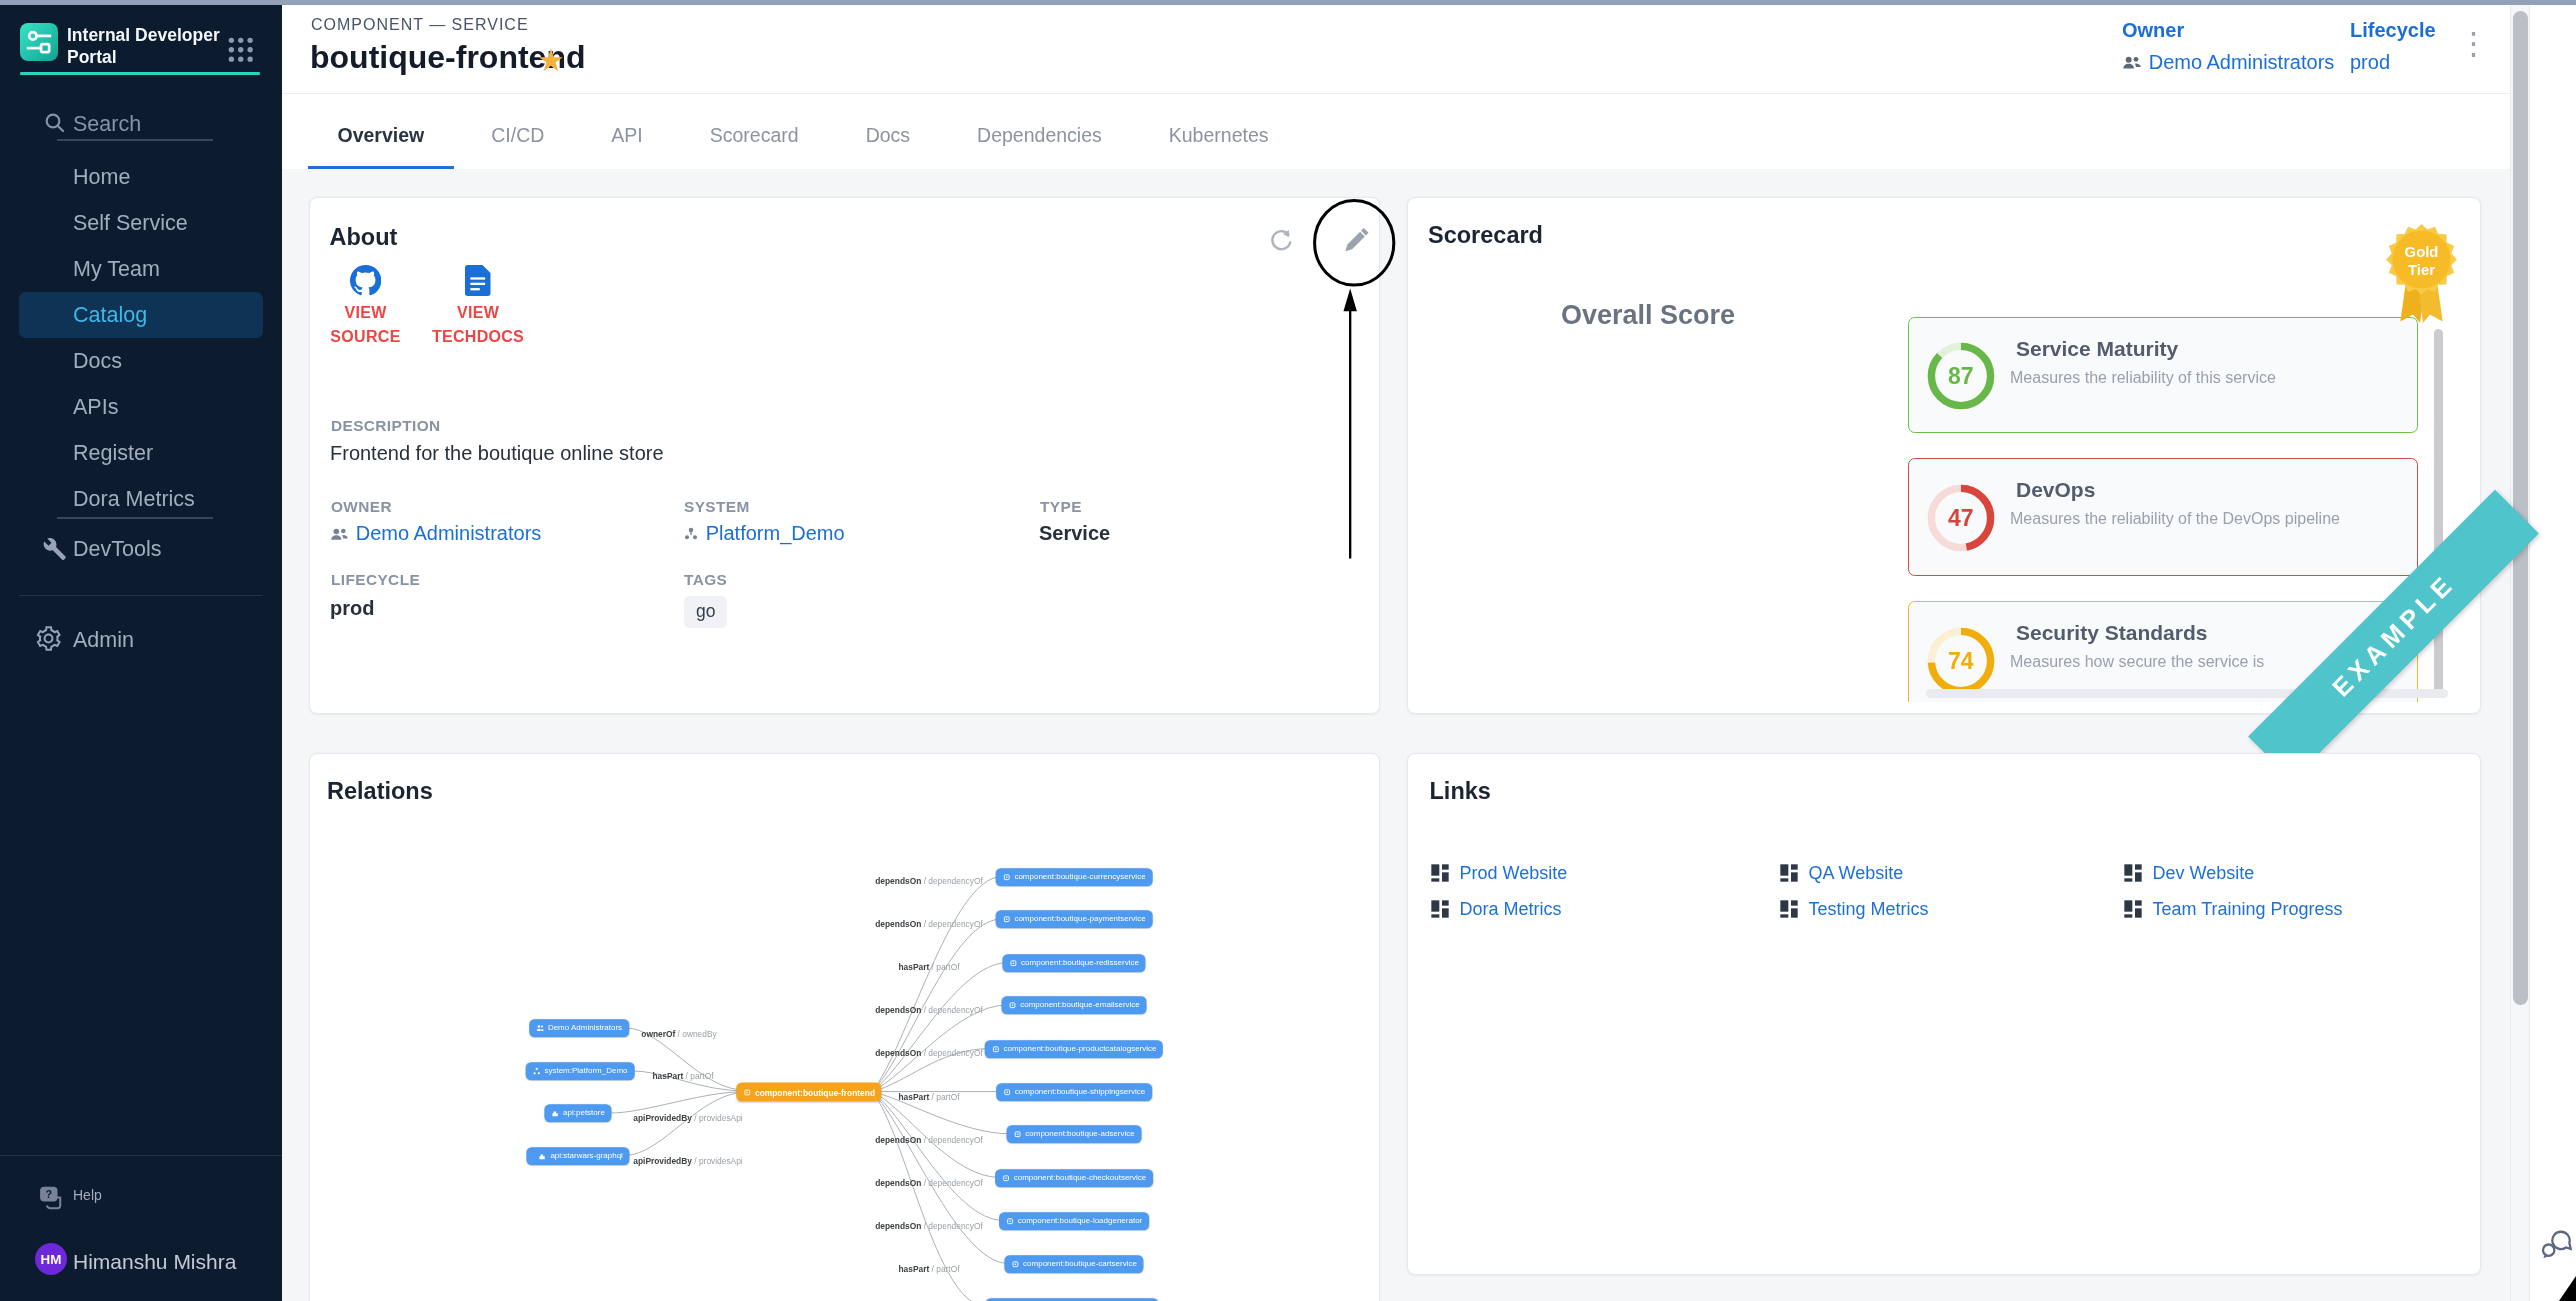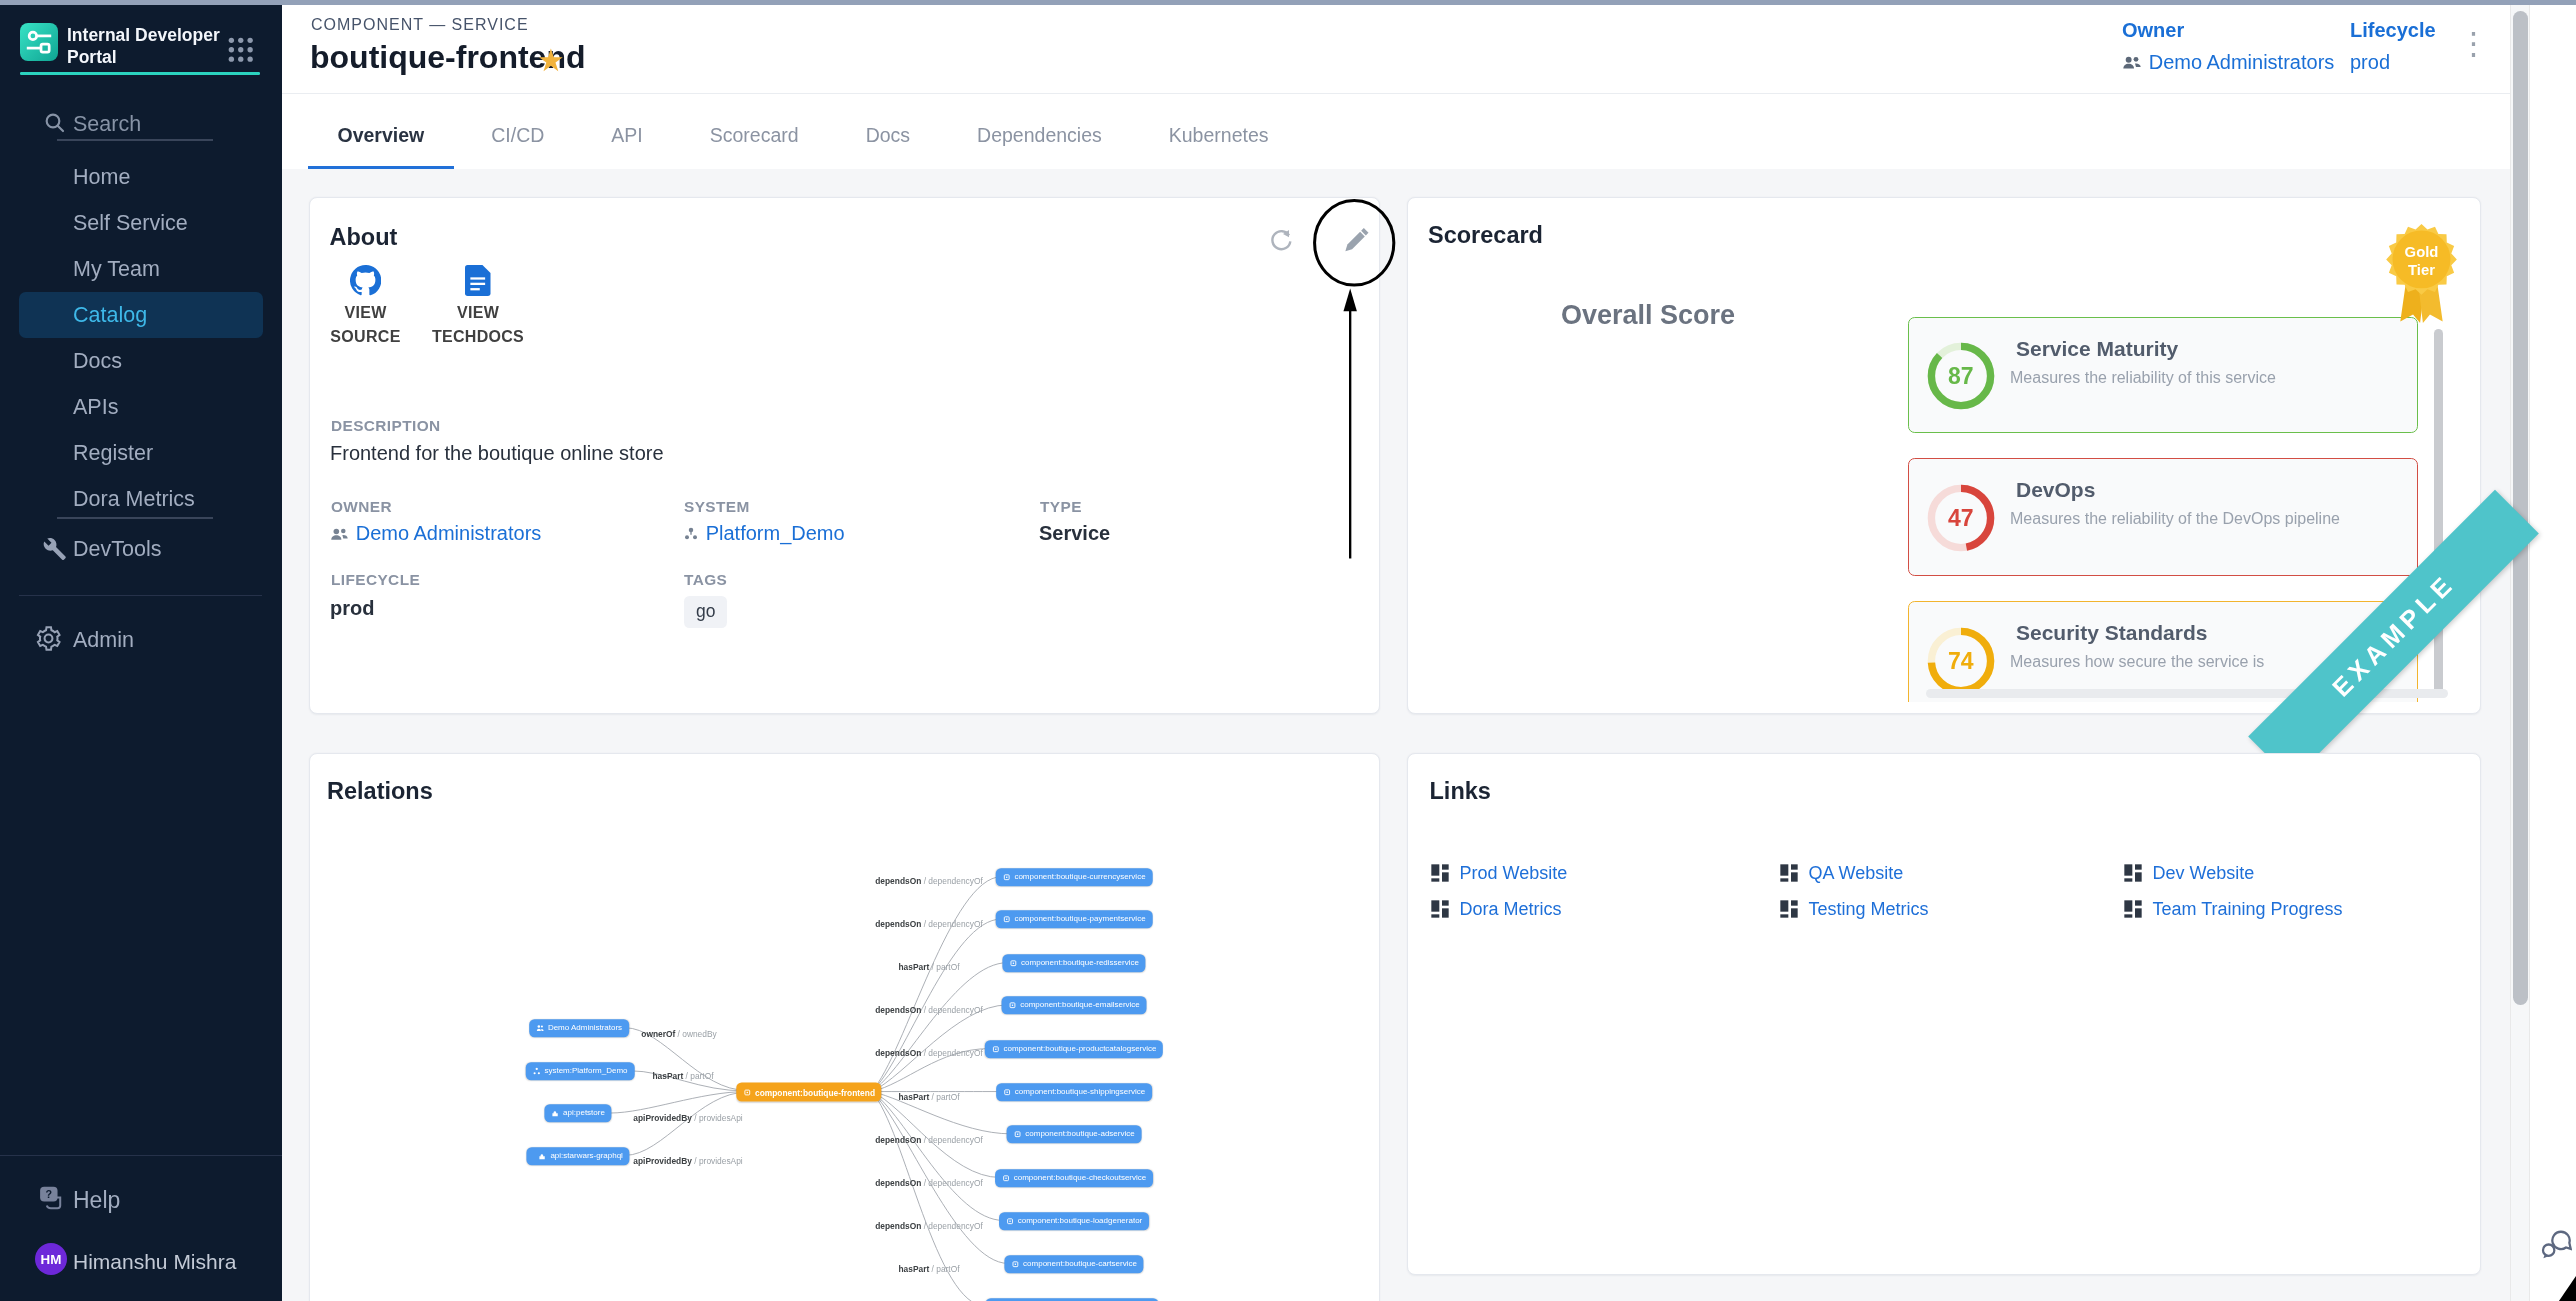--- a/index.html
+++ b/index.html
@@ -34,21 +34,21 @@
   .devtools-label { left:73px; top:532px; font-size:21.5px; color:#a2adc0; }
   .wrench-icon { left:39px; top:529px; }
   .side-div3 { left:19px; top:590px; width:243px; height:0.7px; background:#26324a; }
   .admin-row { left:0; top:616px; width:282px; height:40px; }
   .gear-icon { left:35px; top:620px; }
   .admin-label { left:73px; top:623px; font-size:21.5px; color:#a2adc0; }
 
   .side-div4 { left:0px; top:1150px; width:282px; height:0.7px; background:#26324a; }
   .help-row { left:0; top:1177px; width:282px; height:38px; }
   .help-icon { left:36px; top:1179px; }
-  .help-label { left:73px; top:1182px; font-size:23px; color:#a2adc0; }
+  .help-label { left:73px; top:1182px; font-size:14px; color:#a2adc0; }
   .user-row { left:0; top:1236px; width:282px; height:40px; }
   .avatar { left:35px; top:1238px; width:32px; height:32px; border-radius:50%;
     color:#fff; font-size:13.4px; font-weight:700; display:flex; align-items:center; justify-content:center; }
   .user-name { left:73px; top:1245px; font-size:21px; color:#c3cad6; }
 
   
   .page-header { left:282px; top:5.4px; width:2228px; height:164px; background:#ffffff; }
   .eyebrow { left:311px; top:16px; font-size:16px; letter-spacing:1px; color:#46536a; font-weight:500; }
   .page-title { left:310px; top:39px; font-size:32px; font-weight:700; color:#141c2a; }
   .fav-star { left:537px; top:42px; font-size:31px; color:#f2b33c; cursor:pointer; }
@@ -73,21 +73,21 @@
   .card-title { position:absolute; font-size:23.5px; font-weight:700; color:#1b2433; }
 
   .about-card { left:309px; top:197px; width:1071px; height:517px; }
   .scorecard-card { left:1407px; top:197px; width:1074px; height:517px; }
   .relations-card { left:309px; top:753px; width:1071px; height:564px; }
   .links-card { left:1407px; top:753px; width:1074px; height:522px; }
 
   
   .icon-btn { position:absolute; width:38px; height:38px; display:flex; align-items:center; justify-content:center; cursor:pointer; }
   .about-action { position:absolute; display:flex; flex-direction:column; align-items:center; gap:5.4px; cursor:pointer; }
-  .about-action .lbl { font-size:16px; font-weight:700; letter-spacing:0.3px; color:#404040; text-align:center; line-height:23.5px; }
+  .about-action .lbl { font-size:16px; font-weight:700; letter-spacing:0.3px; color:#ef4444; text-align:center; line-height:23.5px; }
   .field-label { position:absolute; font-size:15.4px; font-weight:600; letter-spacing:0.4px; color:#8a93a3; }
   .field-value { position:absolute; font-size:20px; color:#28303c; }
   .link-value { color:#1a6fd6; display:flex; align-items:center; gap:6.7px; cursor:pointer; }
   .tag-chip { position:absolute; background:#f0f2f6; border-radius:5.4px; padding:5.4px 12px; font-size:17.5px; color:#333c49; }
 
   
   .overall-label { position:absolute; left:99px; top:102px; width:282px; text-align:center;
     font-size:27px; font-weight:700; color:#6b7380; }
   .big-donut-wrap { position:absolute; left:99px; top:173px; width:282px; height:282px; }
   .big-score { position:absolute; left:0; top:0; width:282px; height:282px; display:flex; align-items:center; justify-content:center;

